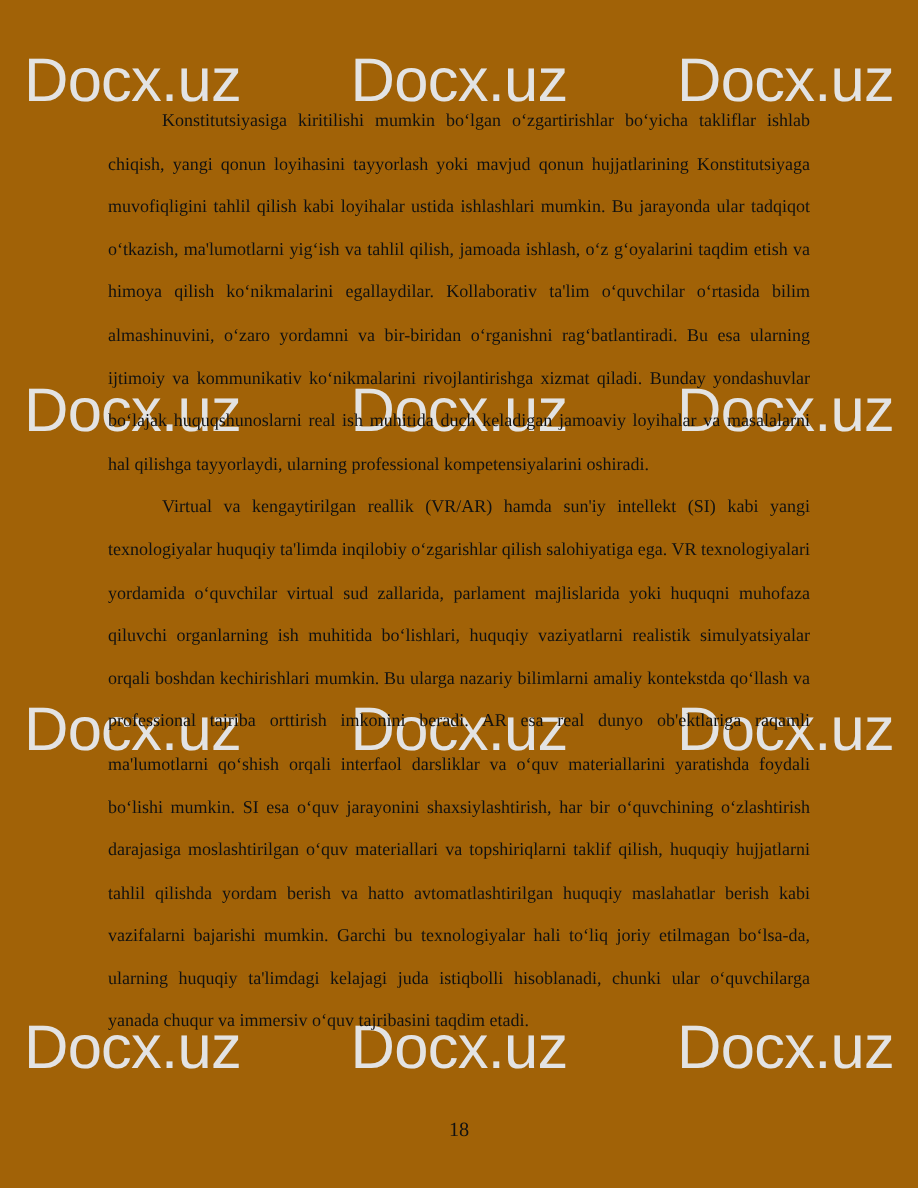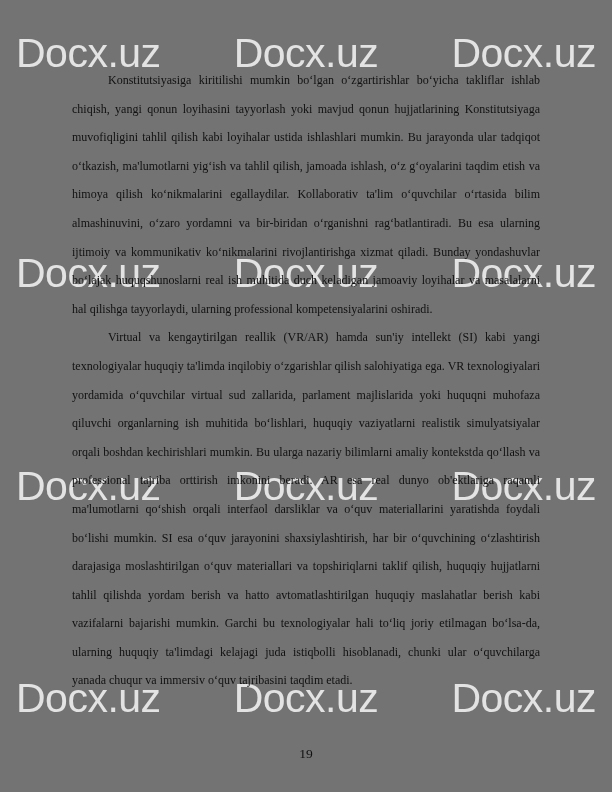--- a/index.html
+++ b/index.html
@@ -9,21 +9,21 @@
   }
   body {
     font-family: "Liberation Serif", "DejaVu Serif", serif;
     color: #0a0a0a;
   }
   .page {
     position: relative;
     width: 612px;
     height: 792px;
     overflow: hidden;
-    background: #737373;
+    background: #a16207;
     box-sizing: border-box;
   }
 
   
   .watermark-layer {
     position: absolute;
     inset: 0;
     z-index: 0;
     pointer-events: none;
     overflow: hidden;
@@ -116,16 +116,16 @@
     </div>
   </div>
 
   <div class="content">
     <p class="para">Konstitutsiyasiga kiritilishi mumkin bo‘lgan o‘zgartirishlar bo‘yicha takliflar ishlab chiqish, yangi qonun loyihasini tayyorlash yoki mavjud qonun hujjatlarining Konstitutsiyaga muvofiqligini tahlil qilish kabi loyihalar ustida ishlashlari mumkin. Bu jarayonda ular tadqiqot o‘tkazish, ma'lumotlarni yig‘ish va tahlil qilish, jamoada ishlash, o‘z g‘oyalarini taqdim etish va himoya qilish ko‘nikmalarini egallaydilar. Kollaborativ ta'lim o‘quvchilar o‘rtasida bilim almashinuvini, o‘zaro yordamni va bir-biridan o‘rganishni rag‘batlantiradi. Bu esa ularning ijtimoiy va kommunikativ ko‘nikmalarini rivojlantirishga xizmat qiladi. Bunday yondashuvlar bo‘lajak huquqshunoslarni real ish muhitida duch keladigan jamoaviy loyihalar va masalalarni hal qilishga tayyorlaydi, ularning professional kompetensiyalarini oshiradi.</p>
     <p class="para">Virtual va kengaytirilgan reallik (VR/AR) hamda sun'iy intellekt (SI) kabi yangi texnologiyalar huquqiy ta'limda inqilobiy o‘zgarishlar qilish salohiyatiga ega. VR texnologiyalari yordamida o‘quvchilar virtual sud zallarida, parlament majlislarida yoki huquqni muhofaza qiluvchi organlarning ish muhitida bo‘lishlari, huquqiy vaziyatlarni realistik simulyatsiyalar orqali boshdan kechirishlari mumkin. Bu ularga nazariy bilimlarni amaliy kontekstda qo‘llash va professional tajriba orttirish imkonini beradi. AR esa real dunyo ob'ektlariga raqamli ma'lumotlarni qo‘shish orqali interfaol darsliklar va o‘quv materiallarini yaratishda foydali bo‘lishi mumkin. SI esa o‘quv jarayonini shaxsiylashtirish, har bir o‘quvchining o‘zlashtirish darajasiga moslashtirilgan o‘quv materiallari va topshiriqlarni taklif qilish, huquqiy hujjatlarni tahlil qilishda yordam berish va hatto avtomatlashtirilgan huquqiy maslahatlar berish kabi vazifalarni bajarishi mumkin. Garchi bu texnologiyalar hali to‘liq joriy etilmagan bo‘lsa-da, ularning huquqiy ta'limdagi kelajagi juda istiqbolli hisoblanadi, chunki ular o‘quvchilarga yanada chuqur va immersiv o‘quv tajribasini taqdim etadi.</p>
 
   </div>
 
   <div class="footer">
-    <span class="page-number">19</span>
+    <span class="page-number">18</span>
   </div>
 
 </div>
 
 </body></html>

